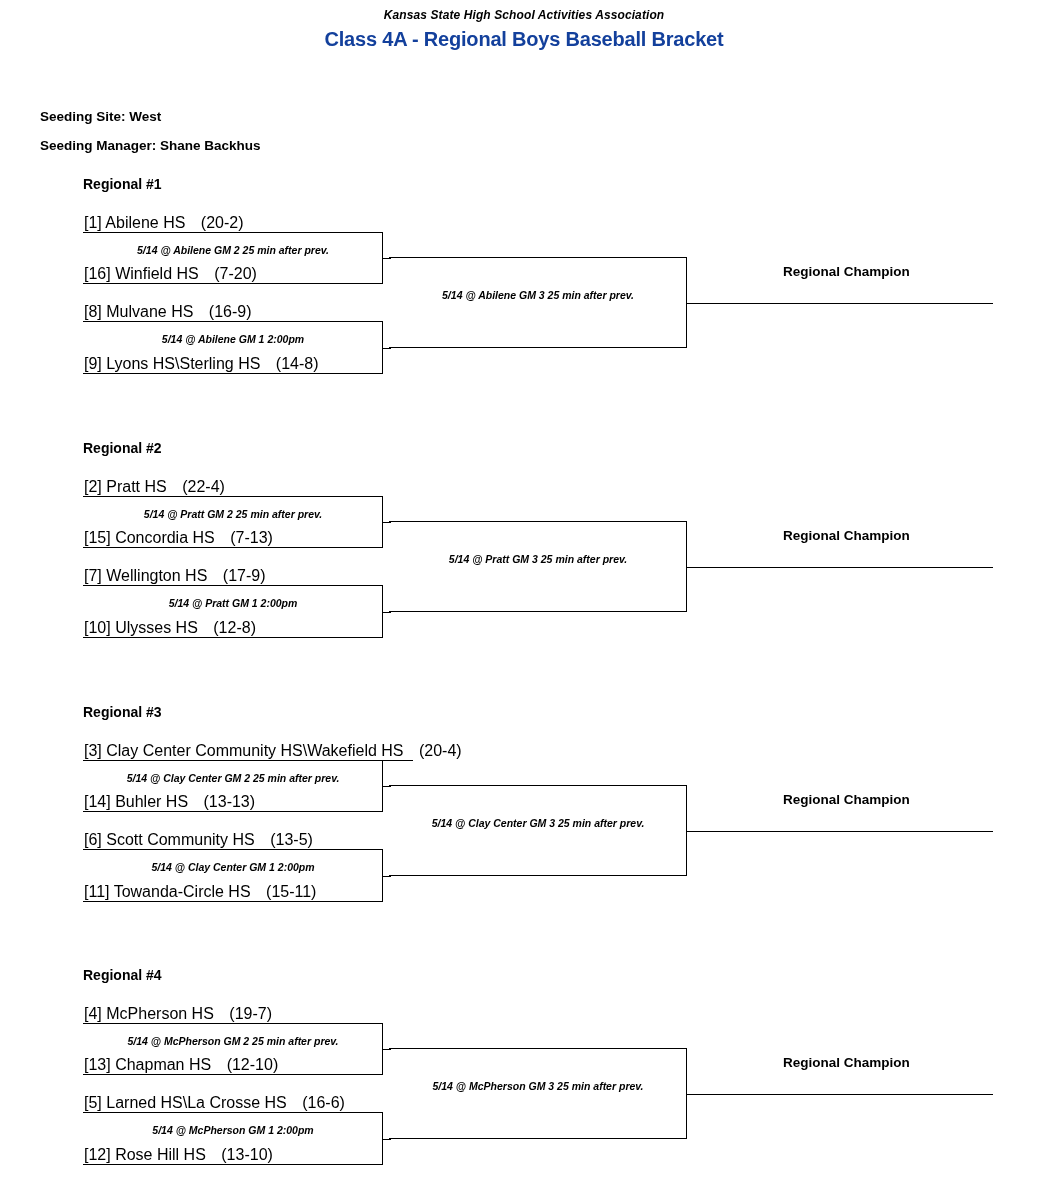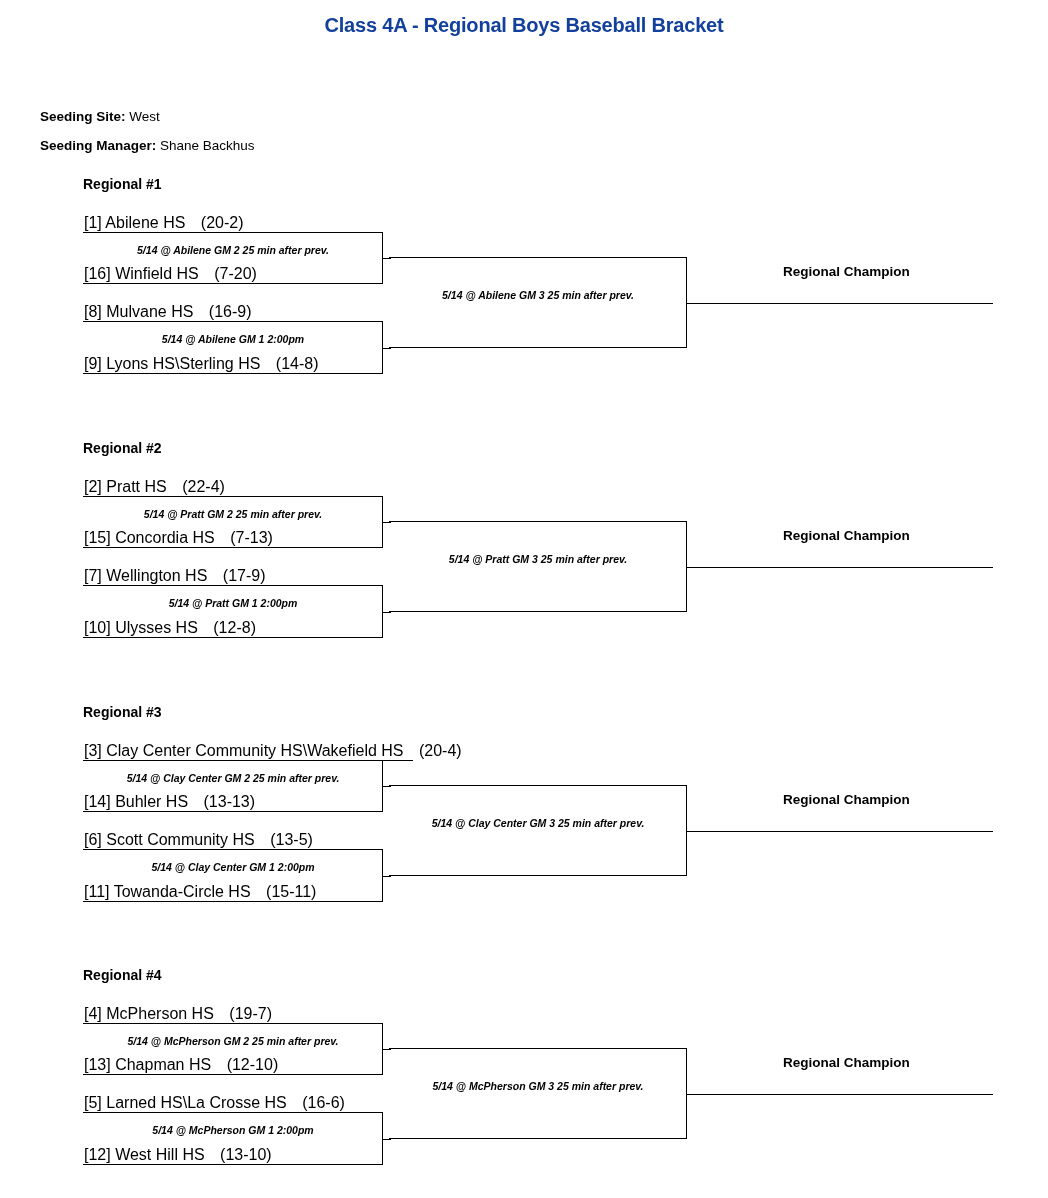--- a/index.html
+++ b/index.html
@@ -34,21 +34,21 @@
     font-size: 17px;
     font-weight: bold;
     color: #13409c;
     margin-top: 3px;
   }
 
   
   .seed-block { position: absolute; left: 40px; top: 109px; }
   .seed-line { font-size: 13.5px; margin-bottom: 14px; white-space: nowrap; }
   .seed-line .lbl { font-weight: bold; }
-  .seed-line .val { font-weight: normal; }
+  .seed-line .val { font-weight: bold; }
 
   
   .regional { position: absolute; left: 0; width: 1048px; }
   #regional-1 { top: 176px; }
   #regional-2 { top: 440px; }
   #regional-3 { top: 704px; }
   #regional-4 { top: 967px; }
 
   .regional-title {
     position: absolute;
@@ -117,20 +117,21 @@
     font-weight: bold;
     font-style: italic;
     white-space: nowrap;
     text-align: center;
   }
 </style>
 </head>
 <body>
 
 <div class="header">
+  <div class="assoc-name">Kansas State High School Activities Association</div>
   <div class="doc-title">Class 4A - Regional Boys Baseball Bracket</div>
 </div>
 
 <div class="seed-block">
   <div class="seed-line">
     <span class="lbl">Seeding Site:</span>
     <span class="val">West</span>
   </div>
   <div class="seed-line">
     <span class="lbl">Seeding Manager:</span>
@@ -271,21 +272,21 @@
     <span>Chapman HS</span>
     <span class="rec">(12-10)</span>
   </div>
   <div class="team" style="top:128px;">
     <span>[5]</span>
     <span>Larned HS\La Crosse HS</span>
     <span class="rec">(16-6)</span>
   </div>
   <div class="team" style="top:180px;">
     <span>[12]</span>
-    <span>West Hill HS</span>
+    <span>Rose Hill HS</span>
     <span class="rec">(13-10)</span>
   </div>
 
   <div class="r1-box" style="top:57px; height:51px; width:300px;"></div>
   <div class="r1-box" style="top:146px; height:52px; width:300px;"></div>
 
   <div class="stub" style="left:383px; top:82px; width:8px;"></div>
   <div class="stub" style="left:383px; top:172px; width:8px;"></div>
 
   <div class="sf-box" style="left:389px; top:81px; width:298px; height:91px;"></div>

